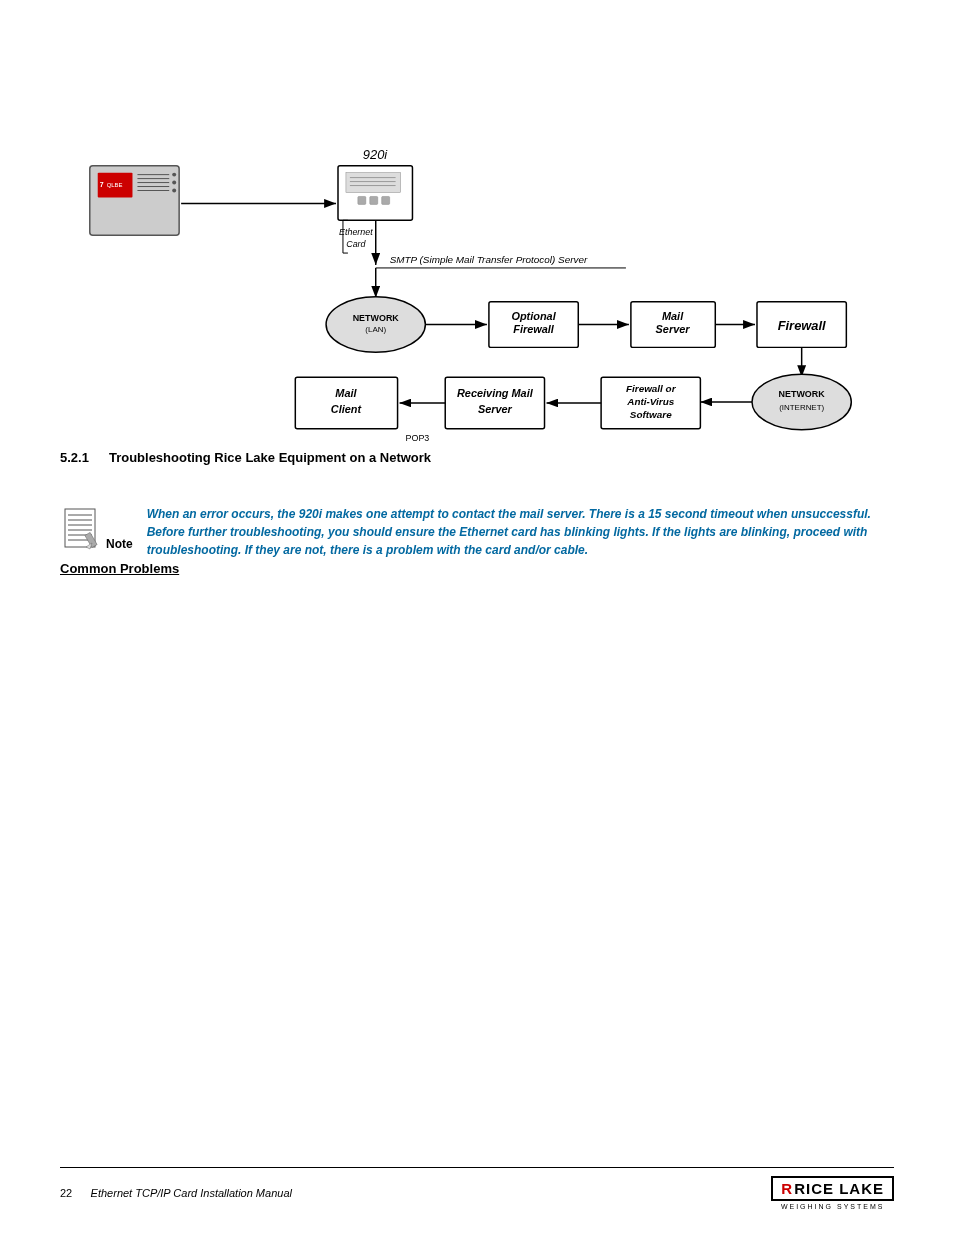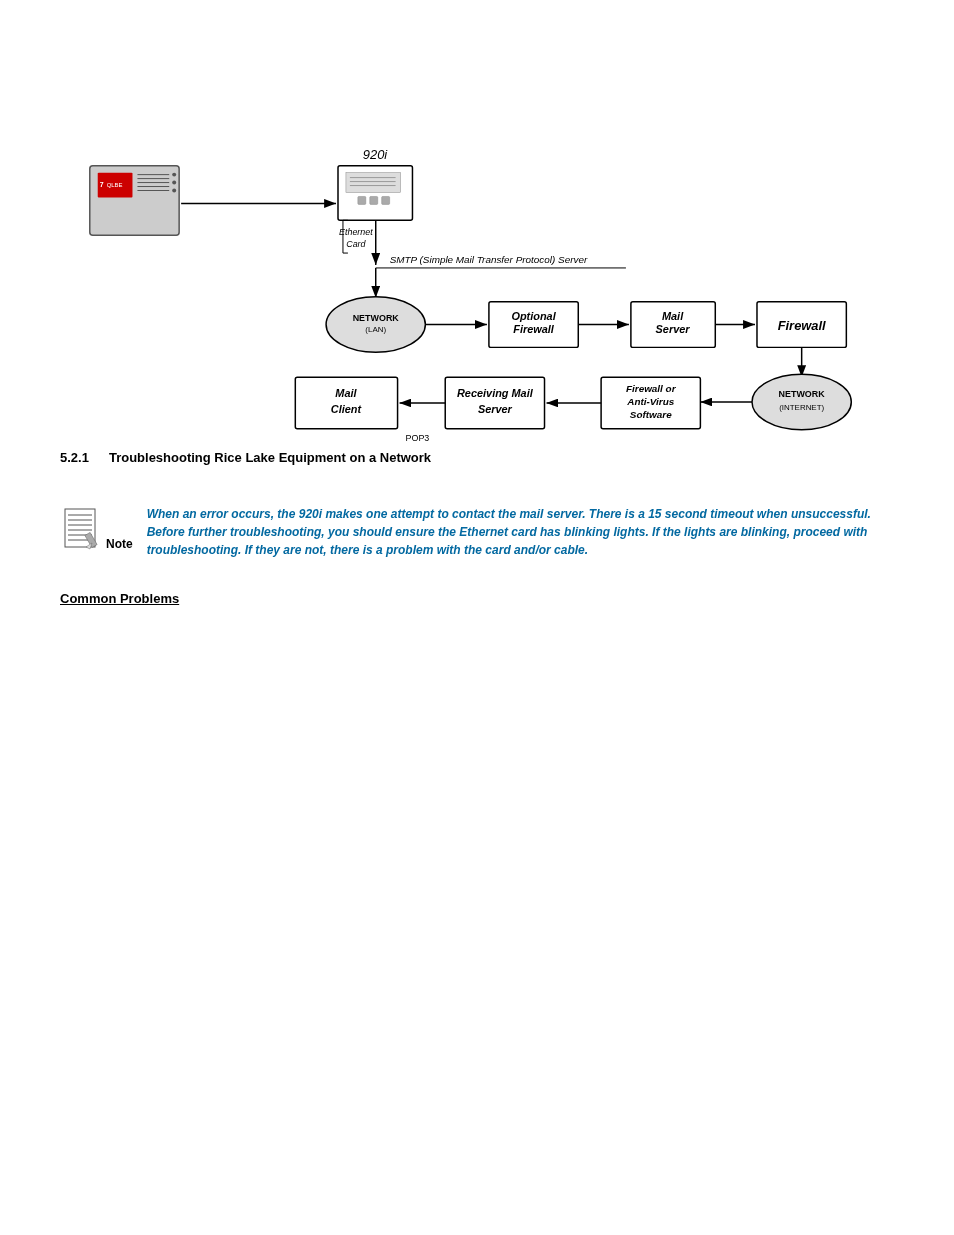--- a/index.html
+++ b/index.html
@@ -210,18 +210,34 @@
         <line x1="8" y1="35" x2="32" y2="35" stroke="#555" stroke-width="1"></line>
 
         <rect x="28" y="28" width="6" height="14" fill="#aaa" stroke="#666" stroke-width="0.5" transform="rotate(-30, 31, 35)"></rect>
         <polygon points="26,42 32,38 30,44" fill="#ddd" stroke="#666" stroke-width="0.5"></polygon>
       </svg>
       <span style="font-size: 12px; font-weight: bold; font-family: Arial;">Note</span>
     </div>
     <div class="note-text">When an error occurs, the 920i makes one attempt to contact the mail server. There is a 15 second timeout when unsuccessful. Before further troubleshooting, you should ensure the Ethernet card has blinking lights. If the lights are blinking, proceed with troubleshooting. If they are not, there is a problem with the card and/or cable.</div>
   </div>
 
-  <div style="margin-top: 30px;">
+  <div style="">
     <span style="font-size: 13px; font-weight: bold; font-family: Arial; color: #000; text-decoration: underline;">Common Problems</span>
   </div>
 
+  <div class="footer">
+    <div class="footer-left">
+      <span>22</span>
+      &nbsp;&nbsp;&nbsp;&nbsp;
+      <em><span>Ethernet TCP/IP Card Installation Manual</span></em>
+    </div>
+    <div class="footer-logo">
+      <div class="rice-lake-logo">
+        <div style="border: 2px solid #000; padding: 2px 8px; display: flex; align-items: center; gap: 2px;">
+          <span style="color: #cc0000; font-size: 15px; font-weight: bold; font-family: Arial;">R</span>
+          <span style="font-size: 15px; font-weight: bold; font-family: Arial; letter-spacing: 1px;">RICE LAKE</span>
+        </div>
+        <div style="font-size: 7px; letter-spacing: 2px; font-family: Arial; color: #000; margin-top: 2px; text-align: center;">WEIGHING SYSTEMS</div>
+      </div>
+    </div>
+  </div>
 
 </div>
 
 </body></html>

